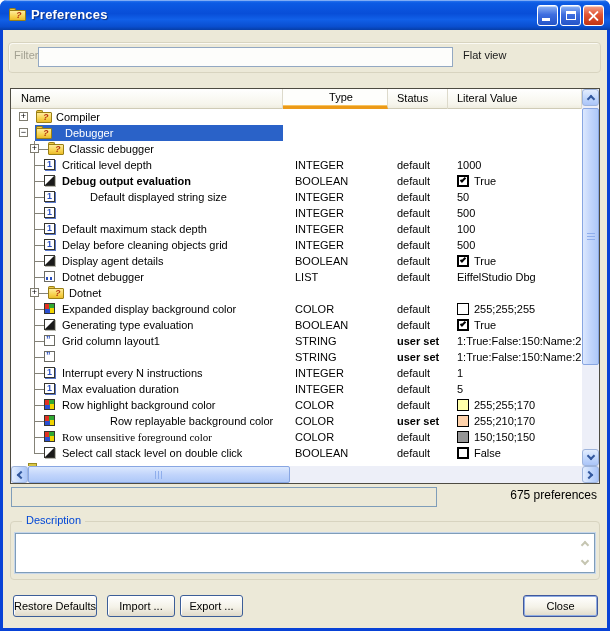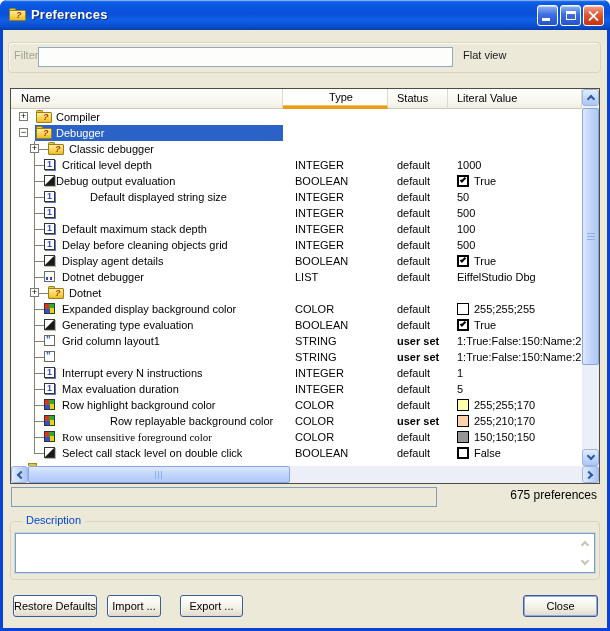--- a/index.html
+++ b/index.html
@@ -56,21 +56,21 @@
   .hdr-cell.sorted { background:#FEFEFC; border-bottom:3px solid #EC9A18;
     box-shadow: inset 0 -1px 0 #F7C35E; line-height:17px; }
   .grid-body { position:absolute; left:0; top:20px; width:571px; height:357px; background:#fff; overflow:hidden; }
   .grid-row { position:relative; width:571px; height:16px; font-size:11px; white-space:nowrap; }
   .tree-vline { position:absolute; width:1px; background:#848277; }
   .tree-hline { position:absolute; height:1px; background:#848277; }
   .expand-box { position:absolute; width:9px; height:9px; top:3px; background:#fff;
     border:1px solid #7E7C70; font-size:9px; line-height:7px; text-align:center; color:#000; }
   .selbar { position:absolute; left:24px; top:0; width:248px; height:16px; background:#2A62C8; }
   .rowtext { position:absolute; top:0; line-height:16px; color:#000; }
-  .rowtext.sel { color:#fff; }
+  .rowtext.sel { color:#fff;margin-left:9px; }
   .statustext.user { font-weight:bold; }
   
   .ico-folder { position:absolute; width:16px; height:13px; }
   .ico-folder .tab { position:absolute; left:0; top:0; width:7px; height:4px;
     background:#EFCB46; border:1px solid #9A7F14; border-bottom:none; border-radius:2px 2px 0 0; }
   .ico-folder .bod { position:absolute; left:0; top:2px; width:16px; height:11px;
     background:linear-gradient(180deg,#FFEC9A 0%,#F7D34F 60%,#EBBC2A 100%);
     border:1px solid #9A7F14; border-radius:1px; }
   .ico-folder .q { position:absolute; left:7px; top:2px; font-size:9px; font-weight:bold; color:#B33010; line-height:11px; }
   .ico-int { position:absolute; width:11px; height:11px; background:#fff; border:1px solid #35352F;
@@ -205,21 +205,21 @@
           <span class="ico-int" style="left: 33px; top: 2px;">1</span>
           <span class="rowtext" style="left: 51px;">Critical level depth</span>
           <span class="rowtext" style="left: 284px;">INTEGER</span>
           <span class="rowtext statustext" style="left: 386px;">default</span>
           <span class="rowtext" style="left: 446px;">1000</span>
         </div>
         <div class="grid-row">
           <i class="tree-vline" style="left: 23px; top: 0px; height: 16px;"></i>
           <i class="tree-hline" style="top: 8px; left: 23px; width: 11px;"></i>
           <span class="ico-bool" style="left: 33px; top: 2px;"></span>
-          <span class="rowtext" style="left: 45px;">Debug output evaluation</span>
+          <span class="rowtext" style="left: 51px; font-weight: bold;">Debug output evaluation</span>
           <span class="rowtext" style="left: 284px;">BOOLEAN</span>
           <span class="rowtext statustext" style="left: 386px;">default</span>
           <span class="val-check" style="left: 446px;">
             <i class="mk"></i>
           </span>
           <span class="rowtext" style="left: 463px;">True</span>
         </div>
         <div class="grid-row">
           <i class="tree-vline" style="left: 23px; top: 0px; height: 16px;"></i>
           <i class="tree-hline" style="top: 8px; left: 23px; width: 11px;"></i>
@@ -421,16 +421,16 @@
   <span class="desc-label">Description</span>
   <div class="desc-text"></div>
   <span class="desc-arrow" style="left:579px;top:537px;">
       <i class="chev up" style="left:3px;top:5px;"></i>
     </span>
   <span class="desc-arrow" style="left:579px;top:556px;">
       <i class="chev down" style="left:3px;top:2px;"></i>
     </span>
 
   <button class="btn" style="left:13px;width:84px;">Restore Defaults</button>
-  <button class="btn" style="left:107px;width:54px;text-align:center;">Import ...</button>
+  <button class="btn" style="left:107px;width:68px;text-align:center;">Import ...</button>
   <button class="btn" style="left:180px;width:63px;">Export ...</button>
   <button class="btn default" style="left:523px;width:75px;">Close</button>
 </div>
 
 </body></html>

